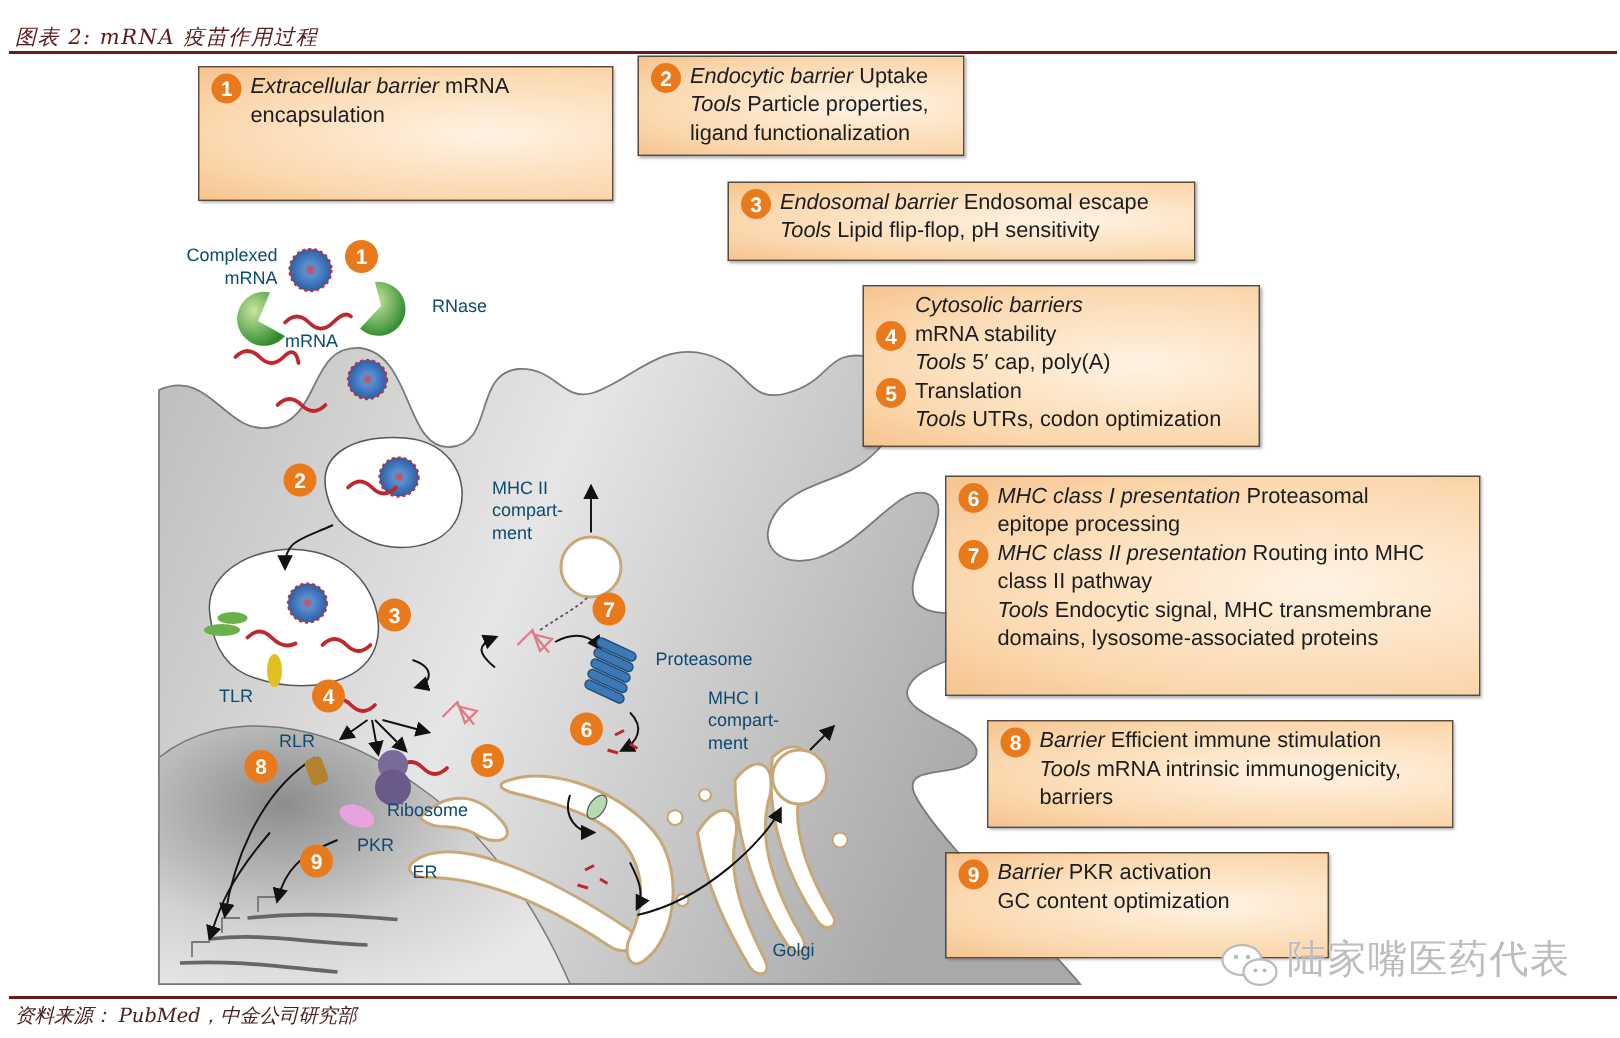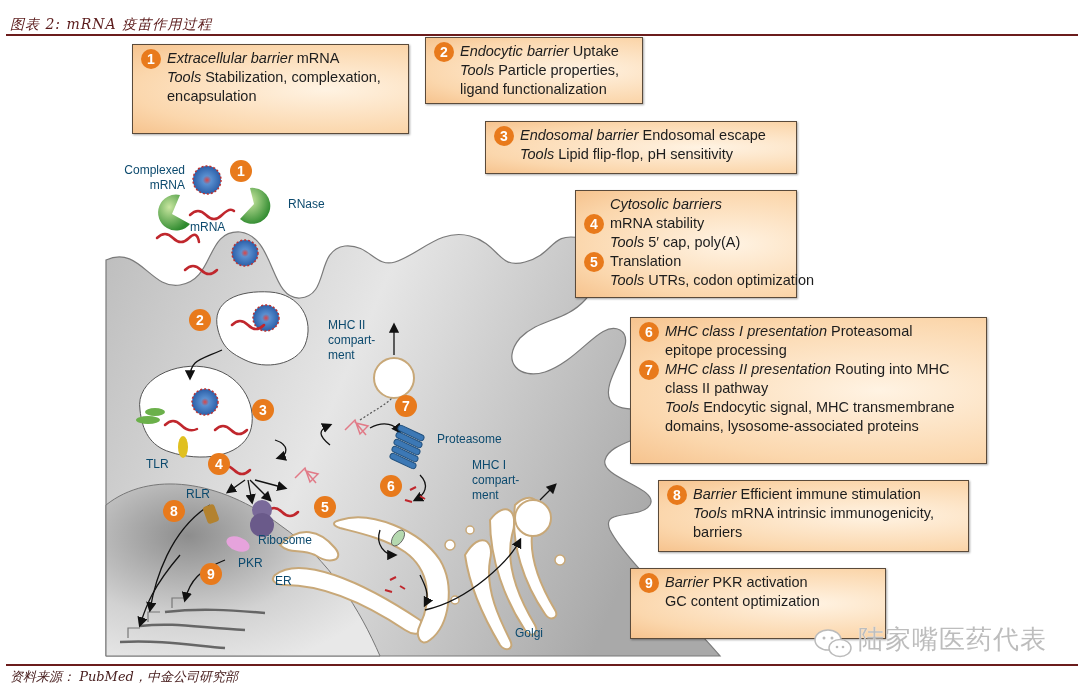--- a/index.html
+++ b/index.html
@@ -31,21 +31,21 @@
   .num {
     display: inline-flex; align-items: center; justify-content: center;
     width: 20px; height: 20px; border-radius: 50%;
     background: #e87a1c; color: #fff; font-weight: bold; font-size: 14px;
     position: absolute; left: -26px; top: 0px;
   }
 
   #box1 { left: 132px; top: 44px; width: 277px; height: 90px; }
   #box2 { left: 425px; top: 37px; width: 218px; height: 67px; }
   #box3 { left: 485px; top: 121px; width: 312px; height: 53px; }
-  #box4 { left: 575px; top: 190px; width: 222px; height: 108px; }
+  #box4 { left: 575px; top: 190px; width: 265px; height: 108px; }
   #box6 { left: 630px; top: 317px; width: 357px; height: 147px; }
   #box8 { left: 658px; top: 480px; width: 311px; height: 72px; }
   #box9 { left: 630px; top: 568px; width: 256px; height: 71px; }
 
   .diagram { position: absolute; left: 0; top: 0; width: 1080px; height: 692px; }
   .lbl { position: absolute; font-size: 12px; color: #0c4a6e; line-height: 15px; white-space: nowrap; }
   .badge {
     position: absolute; width: 22px; height: 22px; border-radius: 50%;
     background: #e87a1c; color: #fff; font-weight: bold; font-size: 14px;
     display: flex; align-items: center; justify-content: center;
@@ -229,21 +229,20 @@
 <div class="badge" style="left:252px;top:399px;">3</div>
 <div class="badge" style="left:208px;top:453px;">4</div>
 <div class="badge" style="left:314px;top:496px;">5</div>
 <div class="badge" style="left:380px;top:475px;">6</div>
 <div class="badge" style="left:395px;top:395px;">7</div>
 <div class="badge" style="left:163px;top:500px;">8</div>
 <div class="badge" style="left:200px;top:563px;">9</div>
 
 <div class="box" id="box1">
   <span class="line"><span class="num">1</span><i>Extracellular barrier</i><span> mRNA</span></span>
-  <span class="line"><i>Tools</i><span> Stabilization, complexation,</span></span>
   <span class="line"><span>encapsulation</span></span>
 </div>
 
 <div class="box" id="box2">
   <span class="line"><span class="num">2</span><i>Endocytic barrier</i><span> Uptake</span></span>
   <span class="line"><i>Tools</i><span> Particle properties,</span></span>
   <span class="line"><span>ligand functionalization</span></span>
 </div>
 
 <div class="box" id="box3">

